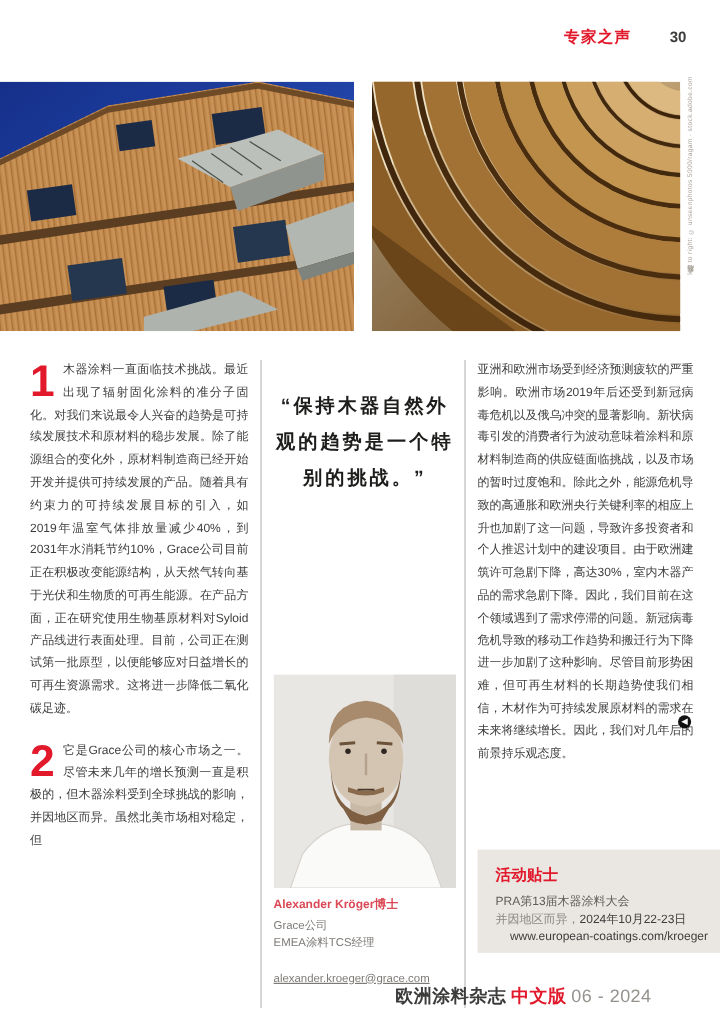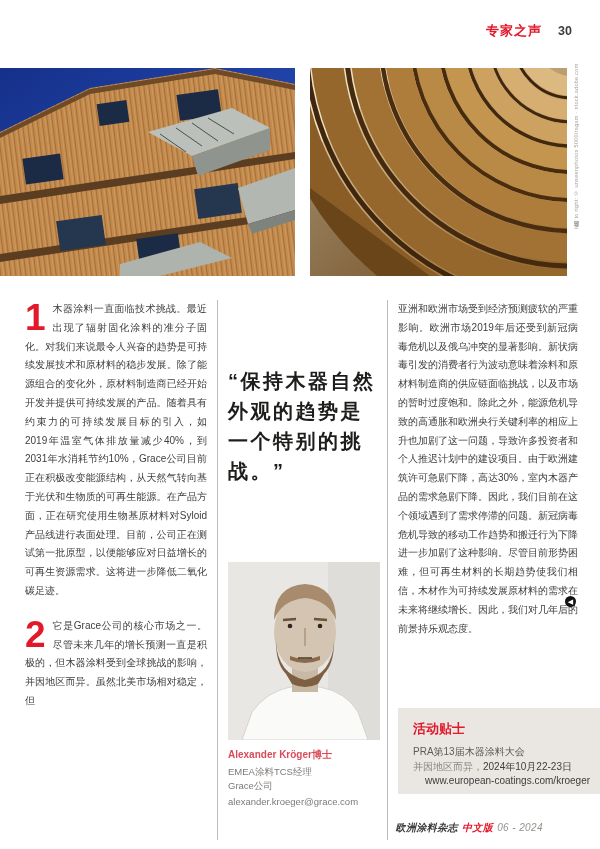--- a/index.html
+++ b/index.html
@@ -1,19 +1,19 @@
 <!DOCTYPE html>
 <html><head>
 <meta charset="utf-8">
 <style>
   html,body{margin:0;padding:0;background:#888;}
   #page{position:relative;width:600px;height:849px;background:#ffffff;overflow:hidden;
         font-family:"Liberation Sans","DejaVu Sans",sans-serif;color:#3d3d3c;}
   
-  .header{position:absolute;top:22px;right:28px;display:flex;align-items:baseline;gap:16px;}
+  .header{position:absolute;top:22px;right:28px;display:flex;align-items:baseline;gap:32px;}
   .section-label{color:#e2182b;font-weight:bold;font-size:13px;letter-spacing:1px;}
   .page-number{color:#3c3c3b;font-weight:bold;font-size:12.5px;}
   
   .photo{position:absolute;top:68px;height:208px;overflow:hidden;}
   .photo svg{display:block;width:100%;height:100%;}
   .photo-left{left:0;width:295px;}
   .photo-right{left:310px;width:257px;}
   .photo-credit{position:absolute;left:572px;top:72px;height:160px;
                 writing-mode:vertical-rl;transform:rotate(180deg);
                 font-size:5.5px;color:#a9a29b;letter-spacing:.3px;white-space:nowrap;}
@@ -22,40 +22,40 @@
   .col p{margin:0;}
   .col1{left:25px;width:182px;}
   .col3{left:398px;width:180px;height:330px;}
   .p-indent{text-indent:2em;}
   .p-gap{margin-top:16px !important;}
   .dropcap{float:left;color:#e2182b;font-weight:bold;font-size:37px;line-height:32px;margin:2px 7px 0 0;}
   .vdivider{position:absolute;top:300px;width:1px;height:540px;background:#bdbdbd;}
   .vdiv1{left:217px;} .vdiv2{left:387px;}
   
   .col2{position:absolute;left:228px;top:300px;width:152px;}
-  .pullquote{margin-top:66px;font-size:20px;font-weight:bold;color:#1d1d1b;
-             letter-spacing:2.5px;line-height:30px;}
+  .pullquote{margin-top:24px;font-size:16px;font-weight:bold;color:#1d1d1b;
+             letter-spacing:2.5px;line-height:30px;text-align:center;}
   .portrait{position:absolute;top:262px;left:0;width:152px;height:178px;}
   .portrait svg{display:block;width:100%;height:100%;}
   .author{position:absolute;top:448px;left:0;width:152px;font-size:9.5px;line-height:14.5px;}
   .author-name{color:#da4a56;font-weight:bold;font-size:10px;margin-bottom:2px;}
   .author-line{color:#7d7a76;}
-  .author-email{color:#7d7a76;display:inline-block;margin-top:1px;}
+  .author-email{color:#7d7a76;text-decoration:underline;display:inline-block;margin-top:15px;}
   
   .end-icon{position:absolute;right:2px;top:296px;width:11px;height:11px;border-radius:50%;
             background:#111;color:#fff;font-size:7px;line-height:11px;text-align:center;}
   
   .event-box{position:absolute;left:398px;top:708px;width:216px;height:86px;
              background:#eae7e2;box-sizing:border-box;padding:12px 12px 0 15px;}
   .event-title{color:#e2182b;font-weight:bold;font-size:13px;margin-bottom:7px;}
   .event-line{font-size:10px;line-height:14.5px;color:#5f5c58;}
   .event-strong{color:#3c3c3b;font-weight:normal;text-align:center;}
   .event-muted{color:#8a8781;}
   
-  .footer{position:absolute;top:821px;right:57px;font-size:10px;letter-spacing:.4px;font-style:italic;}
+  .footer{position:absolute;top:821px;right:57px;font-size:15px;letter-spacing:.4px;}
   .footer .mag{color:#3c3c3b;font-weight:bold;}
   .footer .ed{color:#e2182b;font-weight:bold;margin-left:4px;}
   .footer .iss{color:#95928d;margin-left:4px;}
 </style>
 </head>
 <body>
 
 <div id="page">
 
   <div class="header">
@@ -158,22 +158,22 @@
         <line x1="70" y1="96" x2="84" y2="96" stroke="#4a382a" stroke-width="1.5"></line>
         <line x1="55" y1="58" x2="68" y2="57" stroke="#6b5238" stroke-width="2.5"></line>
         <line x1="86" y1="57" x2="99" y2="58" stroke="#6b5238" stroke-width="2.5"></line>
         <circle cx="62" cy="64" r="2.3" fill="#2e2620"></circle>
         <circle cx="92" cy="64" r="2.3" fill="#2e2620"></circle>
         <line x1="77" y1="66" x2="77" y2="84" stroke="#b5a28c" stroke-width="2"></line>
       </svg>
     </div>
     <div class="author">
       <div class="author-name">Alexander Kröger博士</div>
+      <div class="author-line">Grace公司</div>
       <div class="author-line">EMEA涂料TCS经理</div>
-      <div class="author-line">Grace公司</div>
       <a class="author-email">alexander.kroeger@grace.com</a>
     </div>
   </div>
 
   <div class="col col3">
     <p>亚洲和欧洲市场受到经济预测疲软的严重影响。欧洲市场2019年后还受到新冠病毒危机以及俄乌冲突的显著影响。新状病毒引发的消费者行为波动意味着涂料和原材料制造商的供应链面临挑战，以及市场的暂时过度饱和。除此之外，能源危机导致的高通胀和欧洲央行关键利率的相应上升也加剧了这一问题，导致许多投资者和个人推迟计划中的建设项目。由于欧洲建筑许可急剧下降，高达30%，室内木器产品的需求急剧下降。因此，我们目前在这个领域遇到了需求停滞的问题。新冠病毒危机导致的移动工作趋势和搬迁行为下降进一步加剧了这种影响。尽管目前形势困难，但可再生材料的长期趋势使我们相信，木材作为可持续发展原材料的需求在未来将继续增长。因此，我们对几年后的前景持乐观态度。</p>
     <span class="end-icon">◀</span>
   </div>
 
   <div class="event-box">

